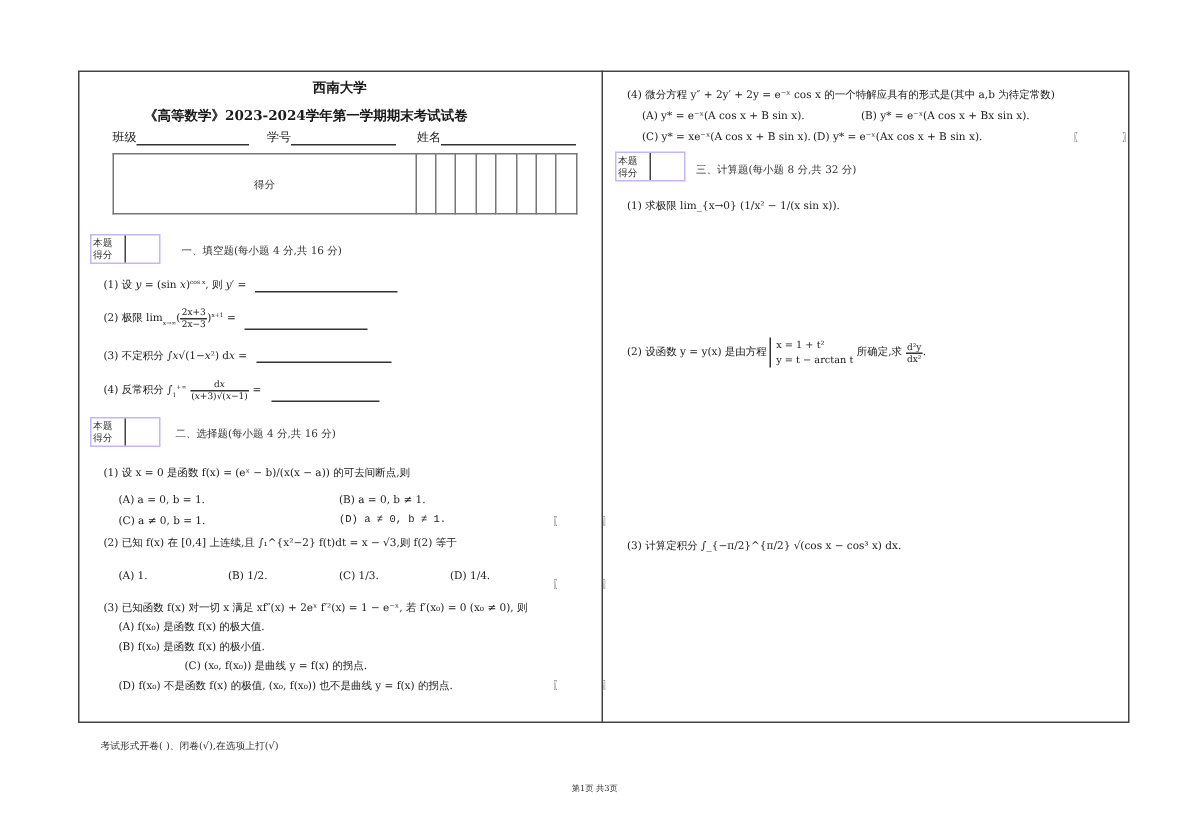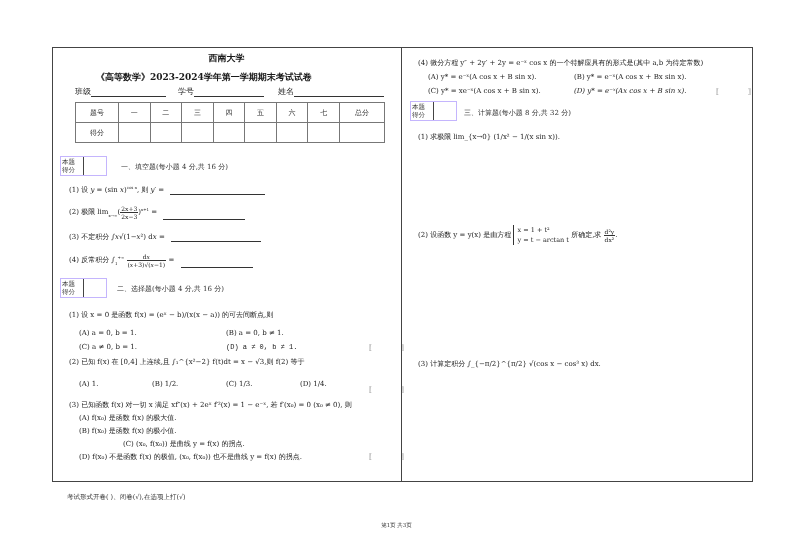--- a/index.html
+++ b/index.html
@@ -40,31 +40,20 @@
 </div>
 <div class="info" style="left:178px;">
   <span>学号</span><span class="uline" style="width:70px;"></span>
 </div>
 <div class="info" style="left:278px;">
   <span>姓名</span><span class="uline" style="width:90px;"></span>
 </div>
 
 <table class="score">
   <tbody>
-      <tr>
-    <td style="width:42px">题号</td>
-    <td>一</td>
-    <td>二</td>
-    <td>三</td>
-    <td>四</td>
-    <td>五</td>
-    <td>六</td>
-    <td>七</td>
-    <td style="width:44px">总分</td>
-  </tr>
   <tr>
     <td>得分</td>
     <td></td>
     <td></td>
     <td></td>
     <td></td>
     <td></td>
     <td></td>
     <td></td>
     <td></td>
@@ -119,21 +108,21 @@
 <div class="q" style="left:79px; top:413px;">(A) f(x₀) 是函数 f(x) 的极大值.</div>
 <div class="q" style="left:79px; top:426px;">(B) f(x₀) 是函数 f(x) 的极小值.</div>
 <div class="q" style="left:79px; top:439px;margin-left:44px;">(C) (x₀, f(x₀)) 是曲线 y = f(x) 的拐点.</div>
 <div class="q" style="left:79px; top:452px;">(D) f(x₀) 不是函数 f(x) 的极值, (x₀, f(x₀)) 也不是曲线 y = f(x) 的拐点.</div>
 <div class="bracket" style="left:368px; top:452px;">〖 〗</div>
 
 <div class="q" style="left:418px; top:58px;">(4) 微分方程 y″ + 2y′ + 2y = e⁻ˣ cos x 的一个特解应具有的形式是(其中 a,b 为待定常数)</div>
 <div class="q" style="left:428px; top:73px;">(A) y* = e⁻ˣ(A cos x + B sin x).</div>
 <div class="q" style="left:574px; top:73px;">(B) y* = e⁻ˣ(A cos x + Bx sin x).</div>
 <div class="q" style="left:428px; top:87px;">(C) y* = xe⁻ˣ(A cos x + B sin x).</div>
-<div class="q" style="left:574px; top:87px;font-style:italic;">(D) y* = e⁻ˣ(Ax cos x + B sin x).</div>
+<div class="q" style="left:542px; top:87px;">(D) y* = e⁻ˣ(Ax cos x + B sin x).</div>
 <div class="bracket" style="left:715px; top:87px;">〖 〗</div>
 
 <div class="sbox" style="left:410px; top:101px;">
   <div class="lbl"><span>本题</span><br><span>得分</span></div>
   <div style="flex:1"></div>
 </div>
 <div class="sechead" style="left:464px; top:108px;">三、计算题(每小题 8 分,共 32 分)</div>
 
 <div class="q" style="left:418px; top:132px;">(1) 求极限 lim_{x→0} (1/x² − 1/(x sin x)).</div>
 

